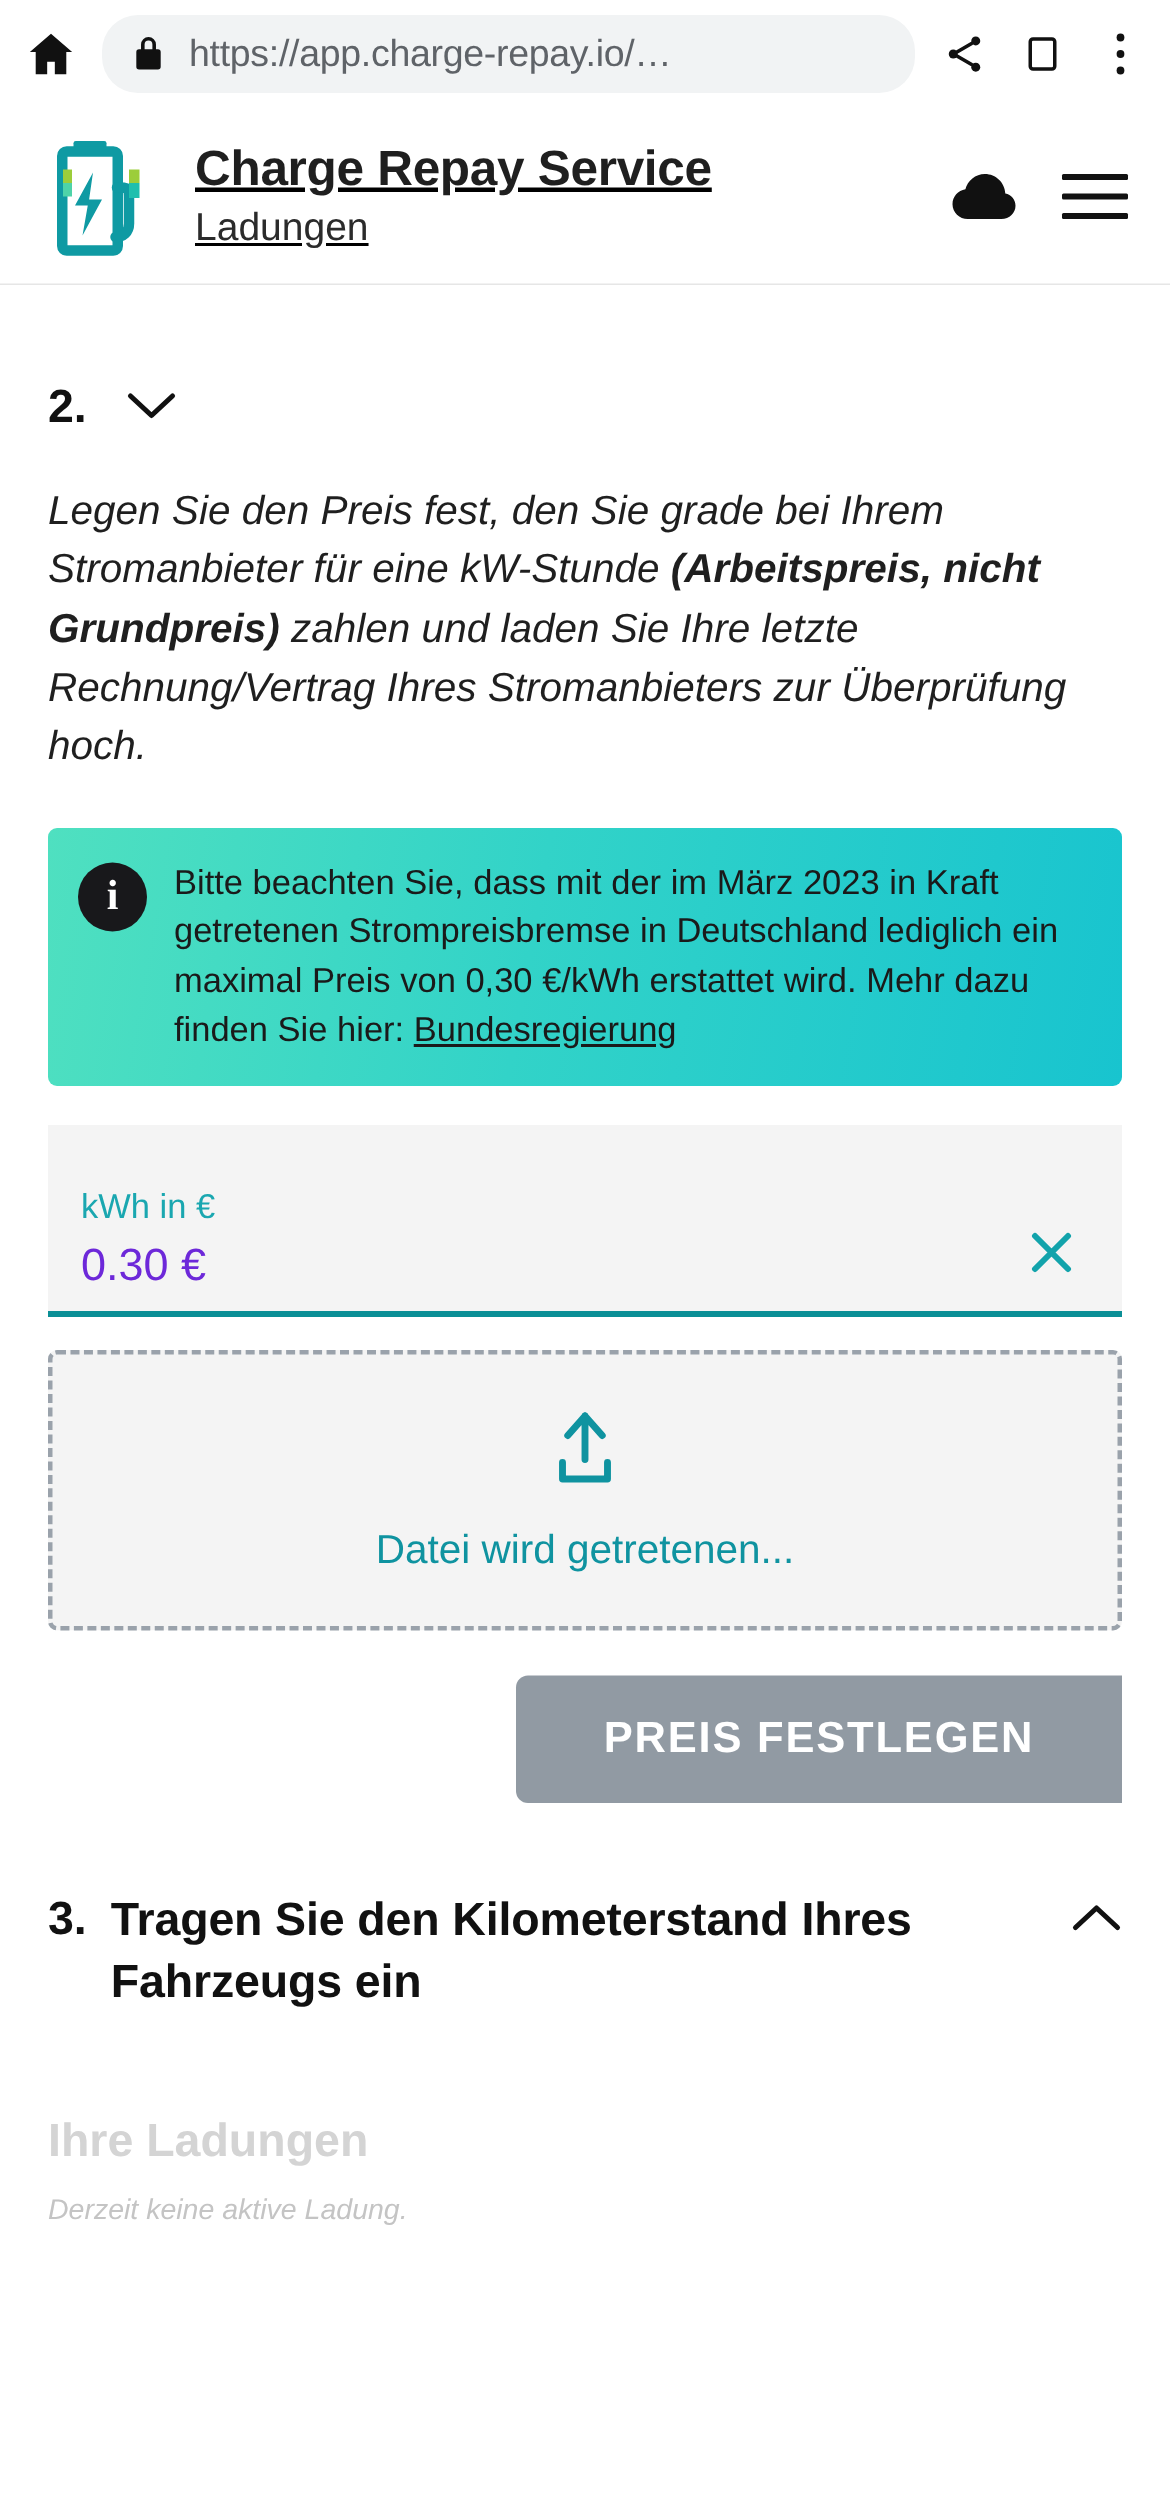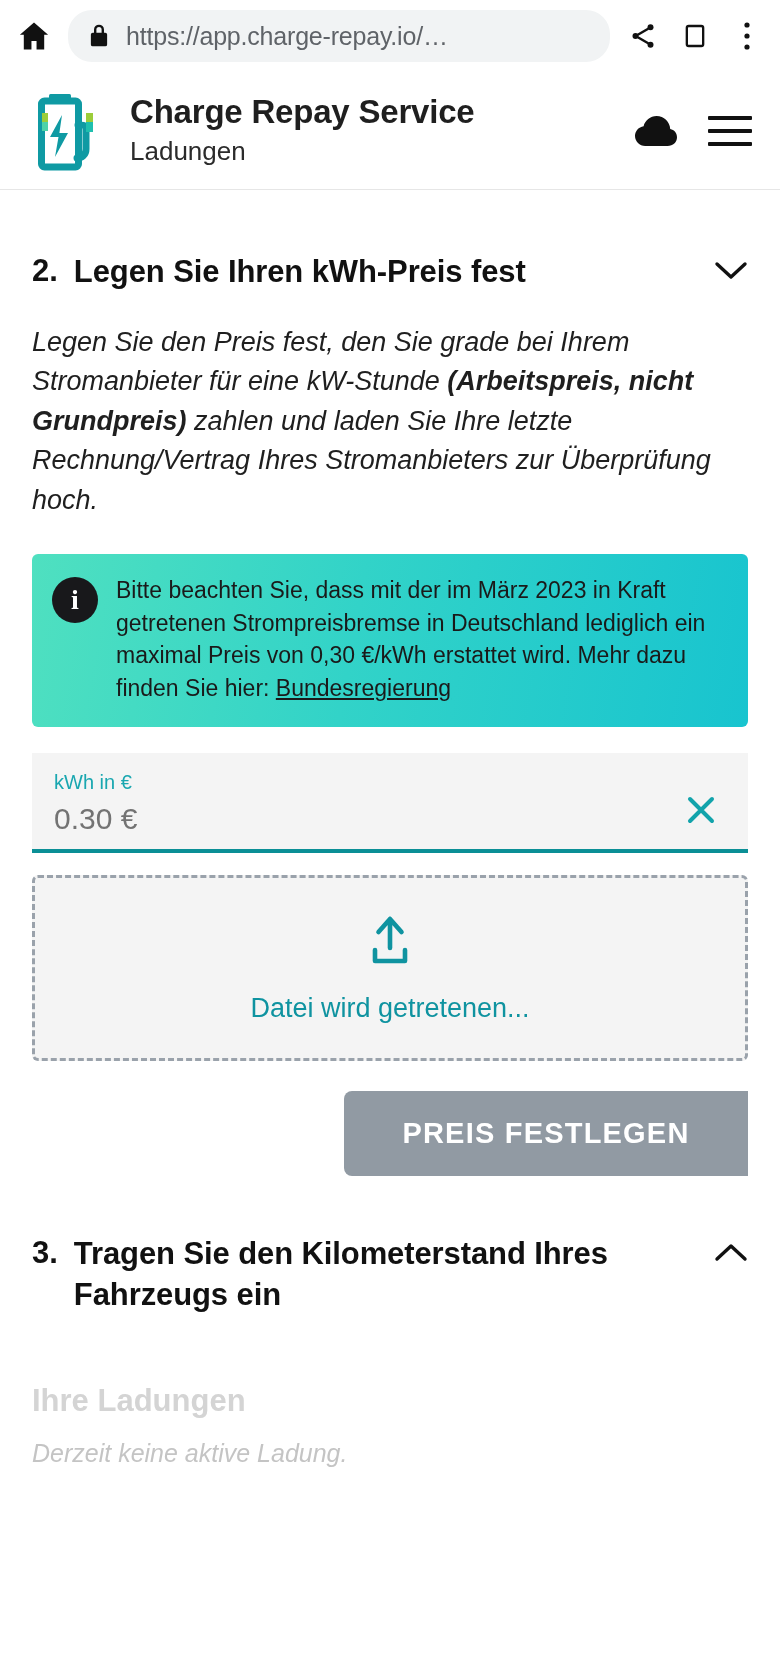--- a/index.html
+++ b/index.html
@@ -44,20 +44,21 @@
   .chrome-icon { width: 38px; height: 40px; flex: 0 0 auto; display:flex; align-items:center; justify-content:center; }
 
   
   .app-header {
     height: 118px;
     display: flex;
     align-items: center;
     padding: 0 22px 0 26px;
     border-bottom: 1px solid #e6e6e6;
     background: #fff;
+    text-decoration: underline;
   }
   .brand-logo { width: 78px; height: 84px; flex: 0 0 auto; }
   .brand-text { flex: 1 1 auto; padding-left: 26px; min-width: 0; }
   .brand-title {
     font-size: 33px;
     font-weight: bold;
     color: #1f1f1f;
     line-height: 1.2;
     letter-spacing: -0.2px;
   }
@@ -139,27 +140,28 @@
     margin-top: 26px;
     background: #f4f4f4;
     border-bottom: 4px solid #0b8f96;
     padding: 16px 22px 12px 22px;
     display: flex;
     align-items: flex-end;
     min-height: 92px;
   }
   .field-inner { flex: 1 1 auto; }
   .field-label {
-    font-size: 20px;
+    font-size: 23px;
     color: #1aa7b0;
     line-height: 1.3;
+    margin-top: 24px;
   }
   .field-value {
     font-size: 30px;
-    color: #737373;
+    color: #6d28d9;
     margin-top: 6px;
     line-height: 1.2;
   }
   .field-clear {
     flex: 0 0 auto;
     width: 50px; height: 50px;
     display: flex; align-items: center; justify-content: center;
     margin-bottom: 2px;
   }
 
@@ -221,21 +223,21 @@
   
   .footer-area { padding: 0 32px; margin-top: 66px; }
   .footer-title {
     font-size: 31px;
     font-weight: bold;
     color: #d4d4d4;
     line-height: 1.25;
   }
   .footer-sub {
     margin-top: 16px;
-    font-size: 25px;
+    font-size: 19px;
     font-style: italic;
     color: #c4c4c4;
     line-height: 1.3;
   }
 </style>
 </head>
 <body>
 
 <div class="browser-bar">
 
@@ -317,21 +319,20 @@
         <span></span>
         <span></span>
     </div>
   </div>
 </div>
 
 <div class="content">
 
   <div class="section-head">
     <div class="section-num">2.</div>
-    <div class="section-title">Legen Sie Ihren kWh-Preis fest</div>
     <div class="chev">
       <svg width="34" height="22" viewBox="0 0 34 22" aria-hidden="true">
         <path d="M3 4 17 17 31 4" fill="none" stroke="#111" stroke-width="3.4" stroke-linecap="round" stroke-linejoin="round"></path>
       </svg>
     </div>
   </div>
 
   <div class="section-desc">
     <span>Legen Sie den Preis fest, den Sie grade bei Ihrem Stromanbieter für eine kW-Stunde </span><b>(Arbeitspreis, nicht Grundpreis)</b><span> zahlen und laden Sie Ihre letzte Rechnung/Vertrag Ihres Stromanbieters zur Überprüfung hoch.</span>
   </div>

